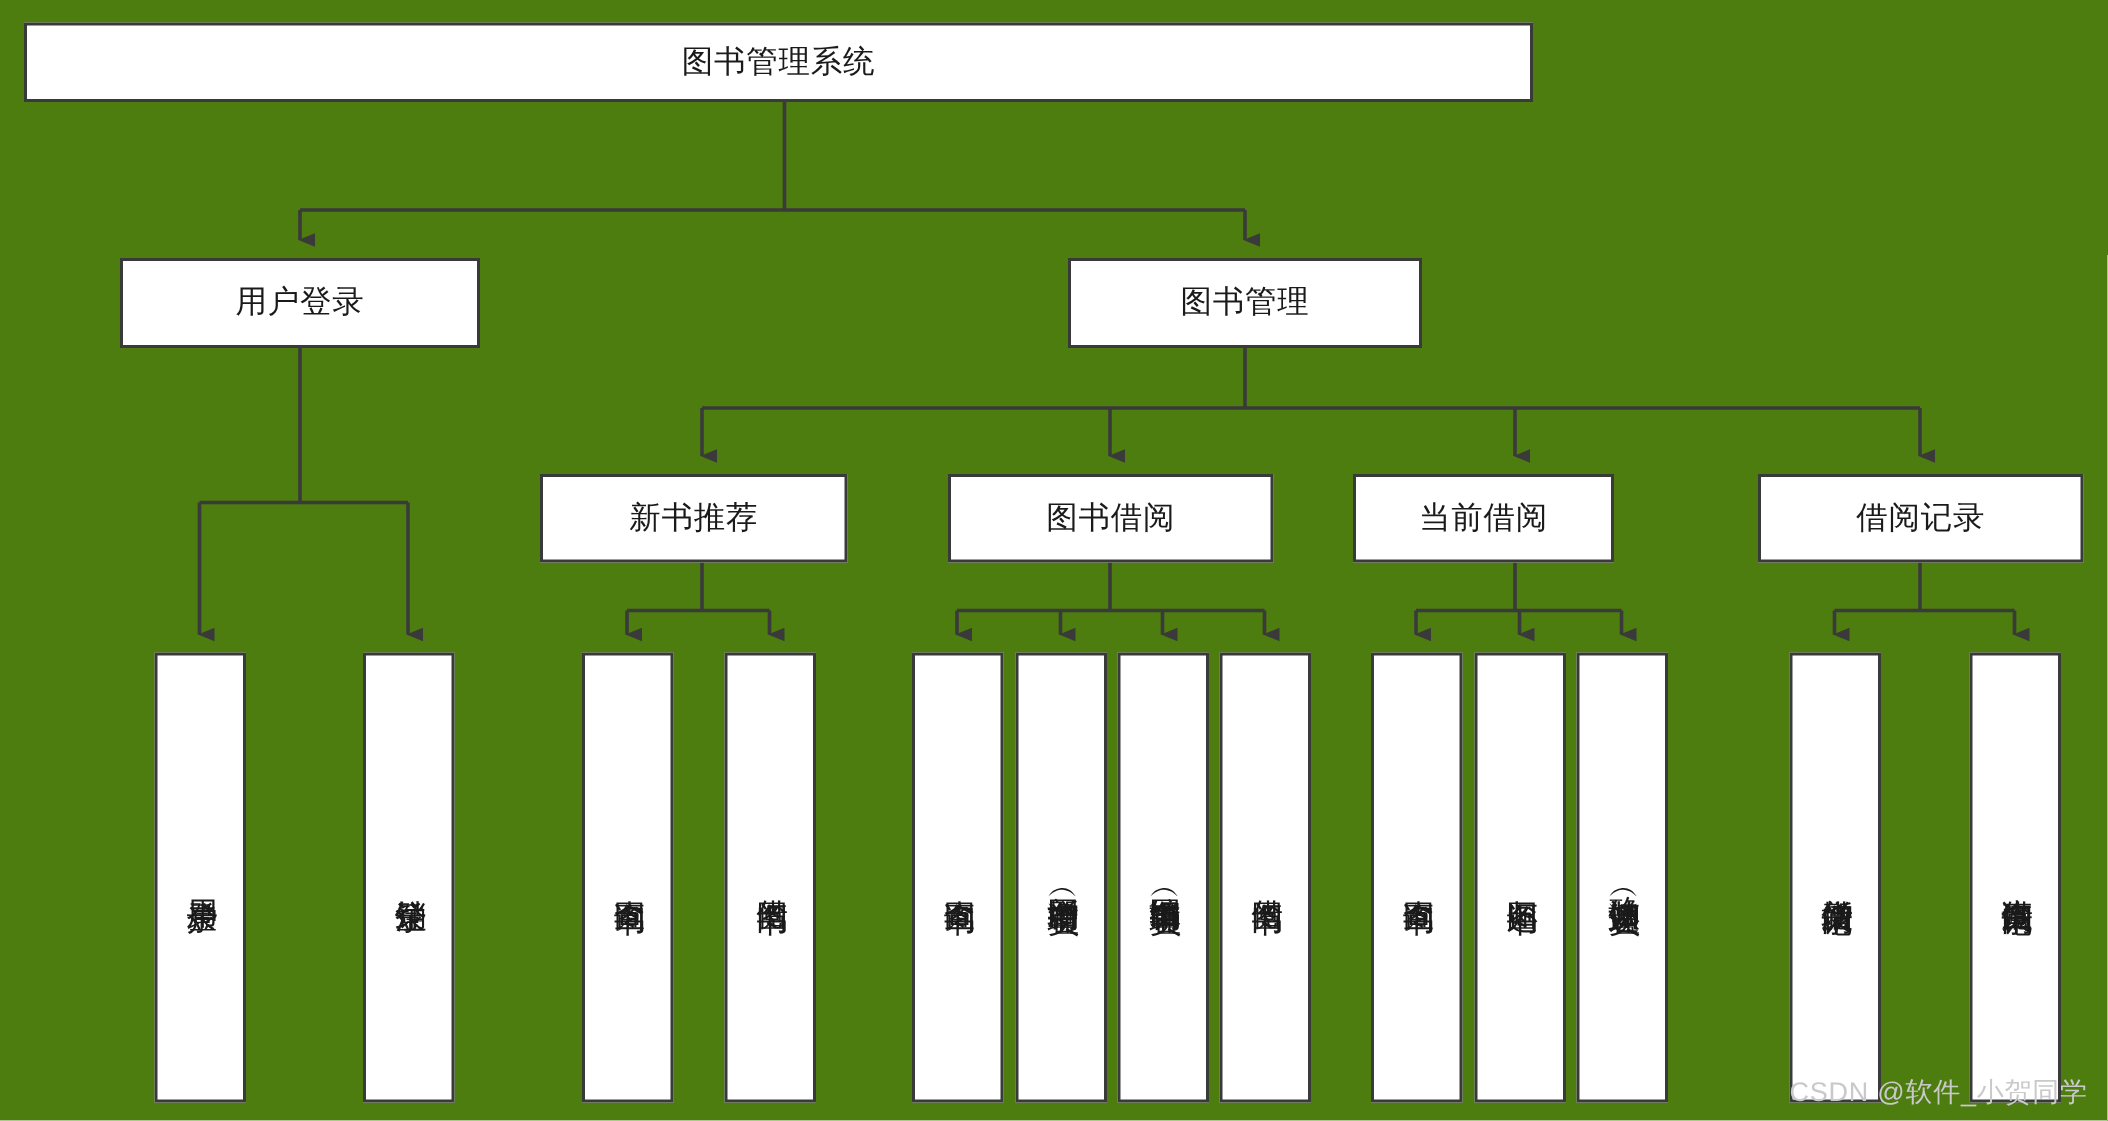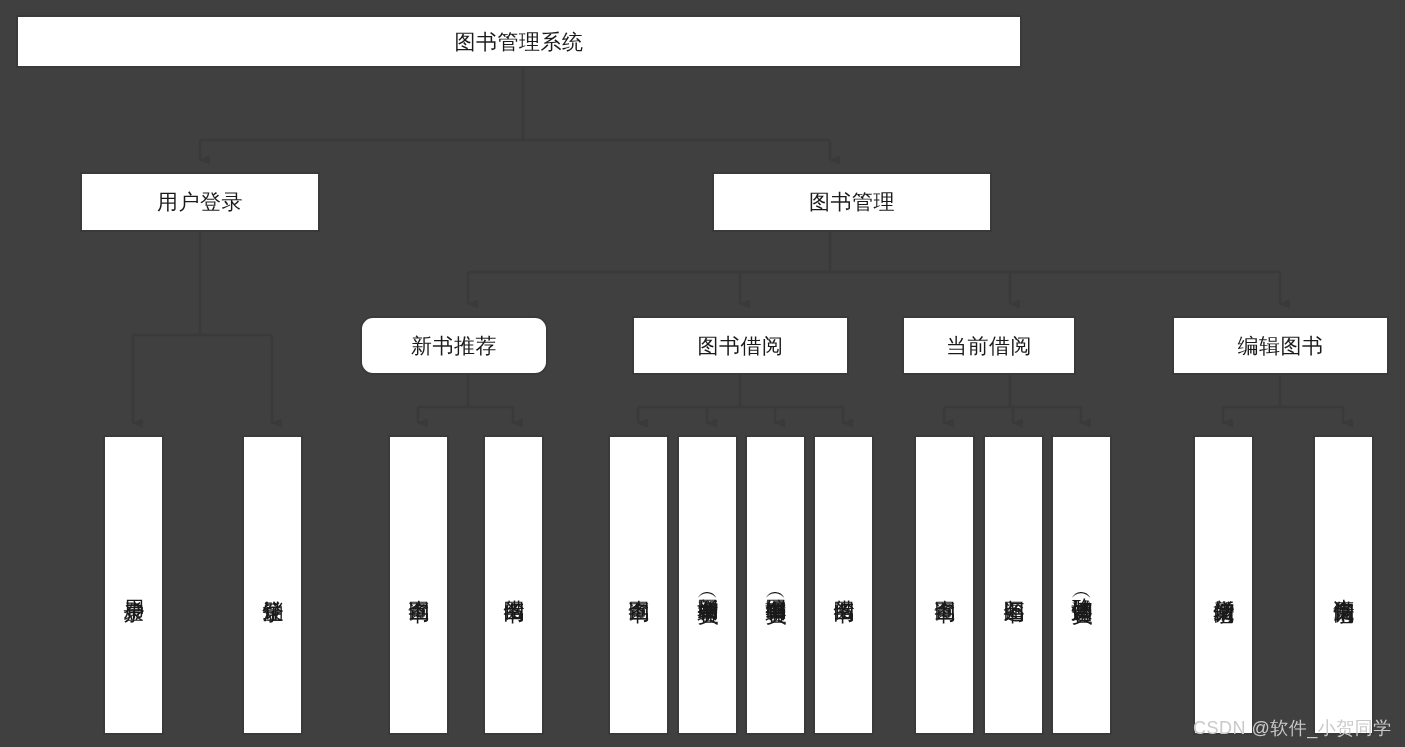--- a/index.html
+++ b/index.html
@@ -7,21 +7,21 @@
     padding: 0;
     background: #ffffff;
   }
   body {
     font-family: "Liberation Sans", "DejaVu Sans", sans-serif;
   }
   #canvas {
     position: relative;
     width: 1405px;
     height: 747px;
-    background: #404040;
+    background: #4d7c0f;
     overflow: hidden;
   }
   svg.wires {
     position: absolute;
     left: 0;
     top: 0;
     width: 1405px;
     height: 747px;
     pointer-events: none;
   }
@@ -119,35 +119,35 @@
     </g>
   </svg>
 
   <div class="node horiz" style="left:16px;top:15px;width:1006px;height:53px;">
     <span>图书管理系统</span>
   </div>
 
   <div class="node horiz" style="left:80px;top:172px;width:240px;height:60px;">
     <span>用户登录</span>
   </div>
-  <div class="node horiz" style="left:712px;top:172px;width:280px;height:60px;">
+  <div class="node horiz" style="left:712px;top:172px;width:236px;height:60px;">
     <span>图书管理</span>
   </div>
 
-  <div class="node horiz" style="left:360px;top:316px;width:188px;height:59px;border-radius:13px;">
+  <div class="node horiz" style="left:360px;top:316px;width:205px;height:59px;">
     <span>新书推荐</span>
   </div>
   <div class="node horiz" style="left:632px;top:316px;width:217px;height:59px;">
     <span>图书借阅</span>
   </div>
   <div class="node horiz" style="left:902px;top:316px;width:174px;height:59px;">
     <span>当前借阅</span>
   </div>
   <div class="node horiz" style="left:1172px;top:316px;width:217px;height:59px;">
-    <span>编辑图书</span>
+    <span>借阅记录</span>
   </div>
 
   <div class="node vert" style="left:103px;top:435px;width:61px;height:300px;">
     <span class="vtext">用户登录</span>
   </div>
   <div class="node vert" style="left:242px;top:435px;width:61px;height:300px;">
     <span class="vtext">注销登录</span>
   </div>
 
   <div class="node vert" style="left:388px;top:435px;width:61px;height:300px;">

